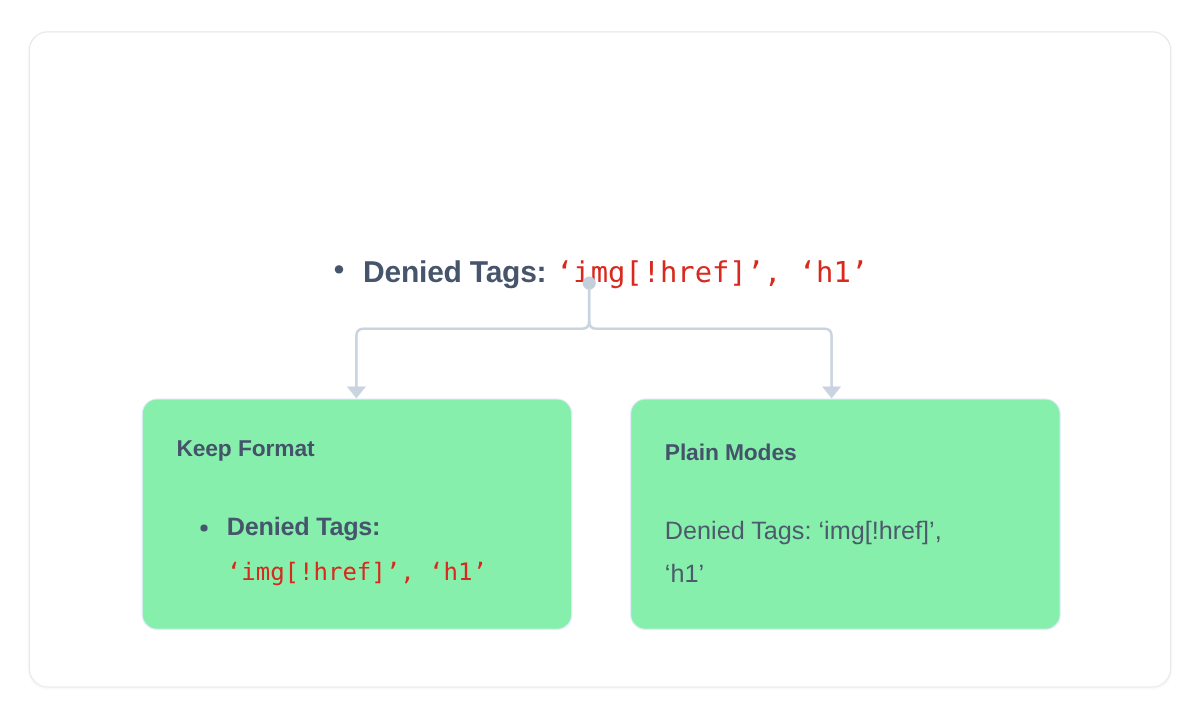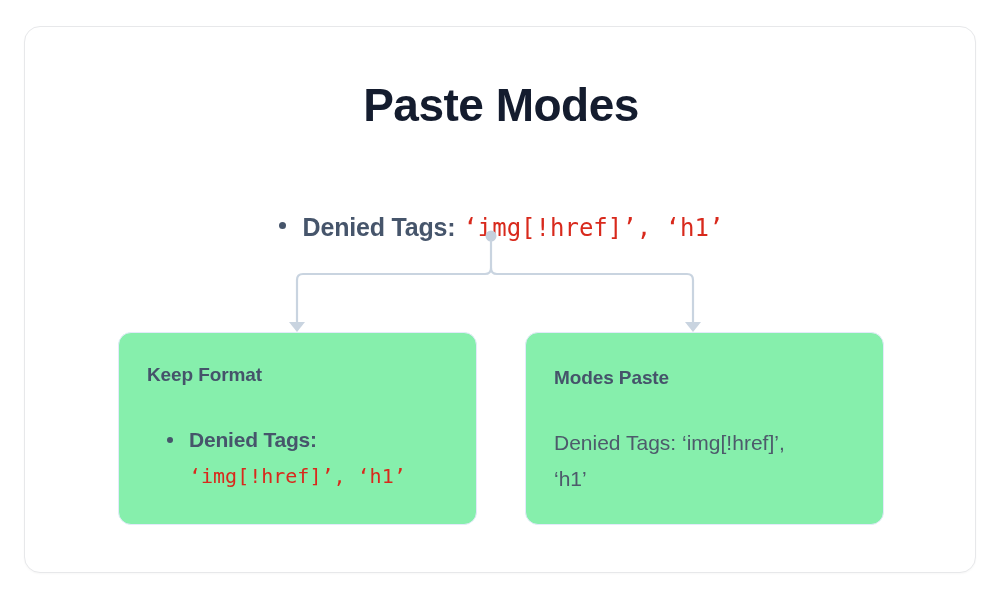--- a/index.html
+++ b/index.html
@@ -161,21 +161,20 @@
     color: #4d5a6b;
     letter-spacing: 0px;
   }
 </style>
 </head>
 <body>
 
 <div id="stage">
   <div class="panel">
 
-    <div class="title">Paste Modes</div>
 
     <div class="source-row">
       <span class="bullet-dot"></span>
       <span class="lbl-bold">Denied Tags:</span>
       <span class="code-red">‘img[!href]’, ‘h1’</span>
     </div>
 
     <svg class="connector" viewBox="0 0 952 547" width="952" height="547">
 
       <circle cx="466" cy="209" r="5.5" fill="#c4cfdc"></circle>
@@ -192,18 +191,18 @@
       <div class="rich-body">
         <div class="rich-line">
           <span class="li-dot"></span>
           <span class="rich-strong">Denied Tags:</span>
           <span class="rich-code">‘img[!href]’, ‘h1’</span>
         </div>
       </div>
     </div>
 
     <div class="card card-right">
-      <div class="card-title">Modes Paste</div>
+      <div class="card-title">Plain Modes</div>
       <div class="plain-body">Denied Tags: ‘img[!href]’, ‘h1’</div>
     </div>
 
   </div>
 </div>
 
 </body></html>

